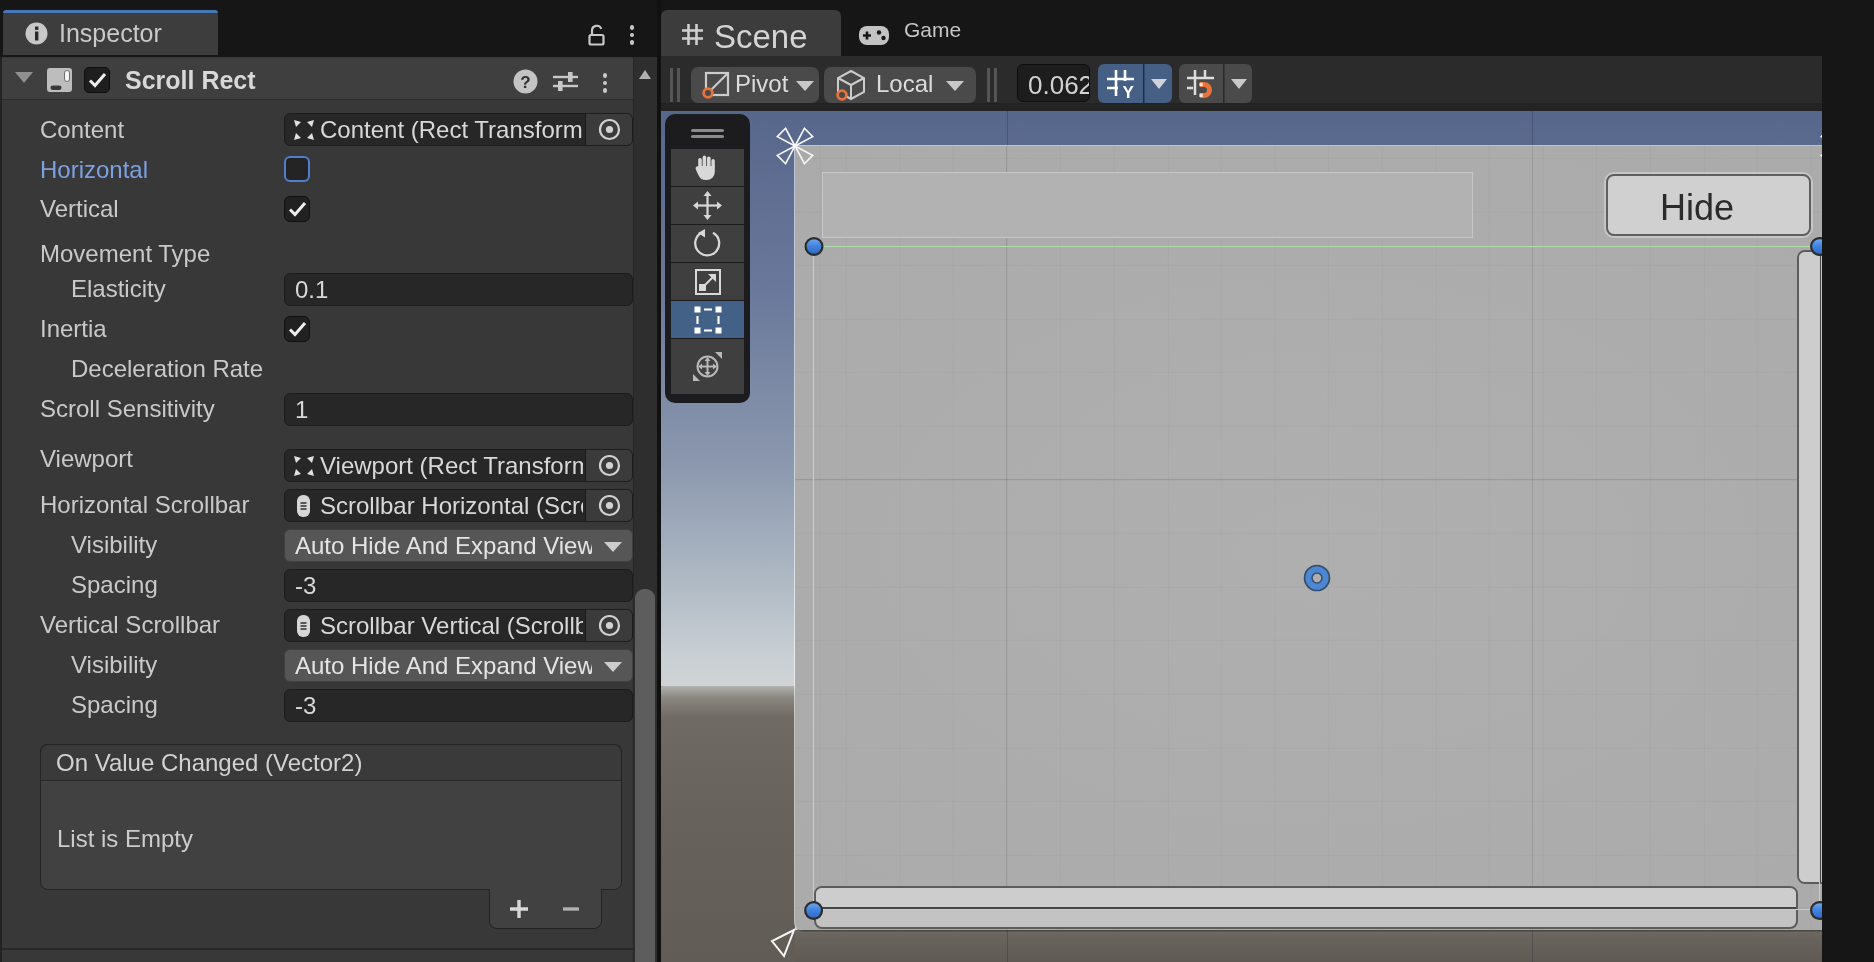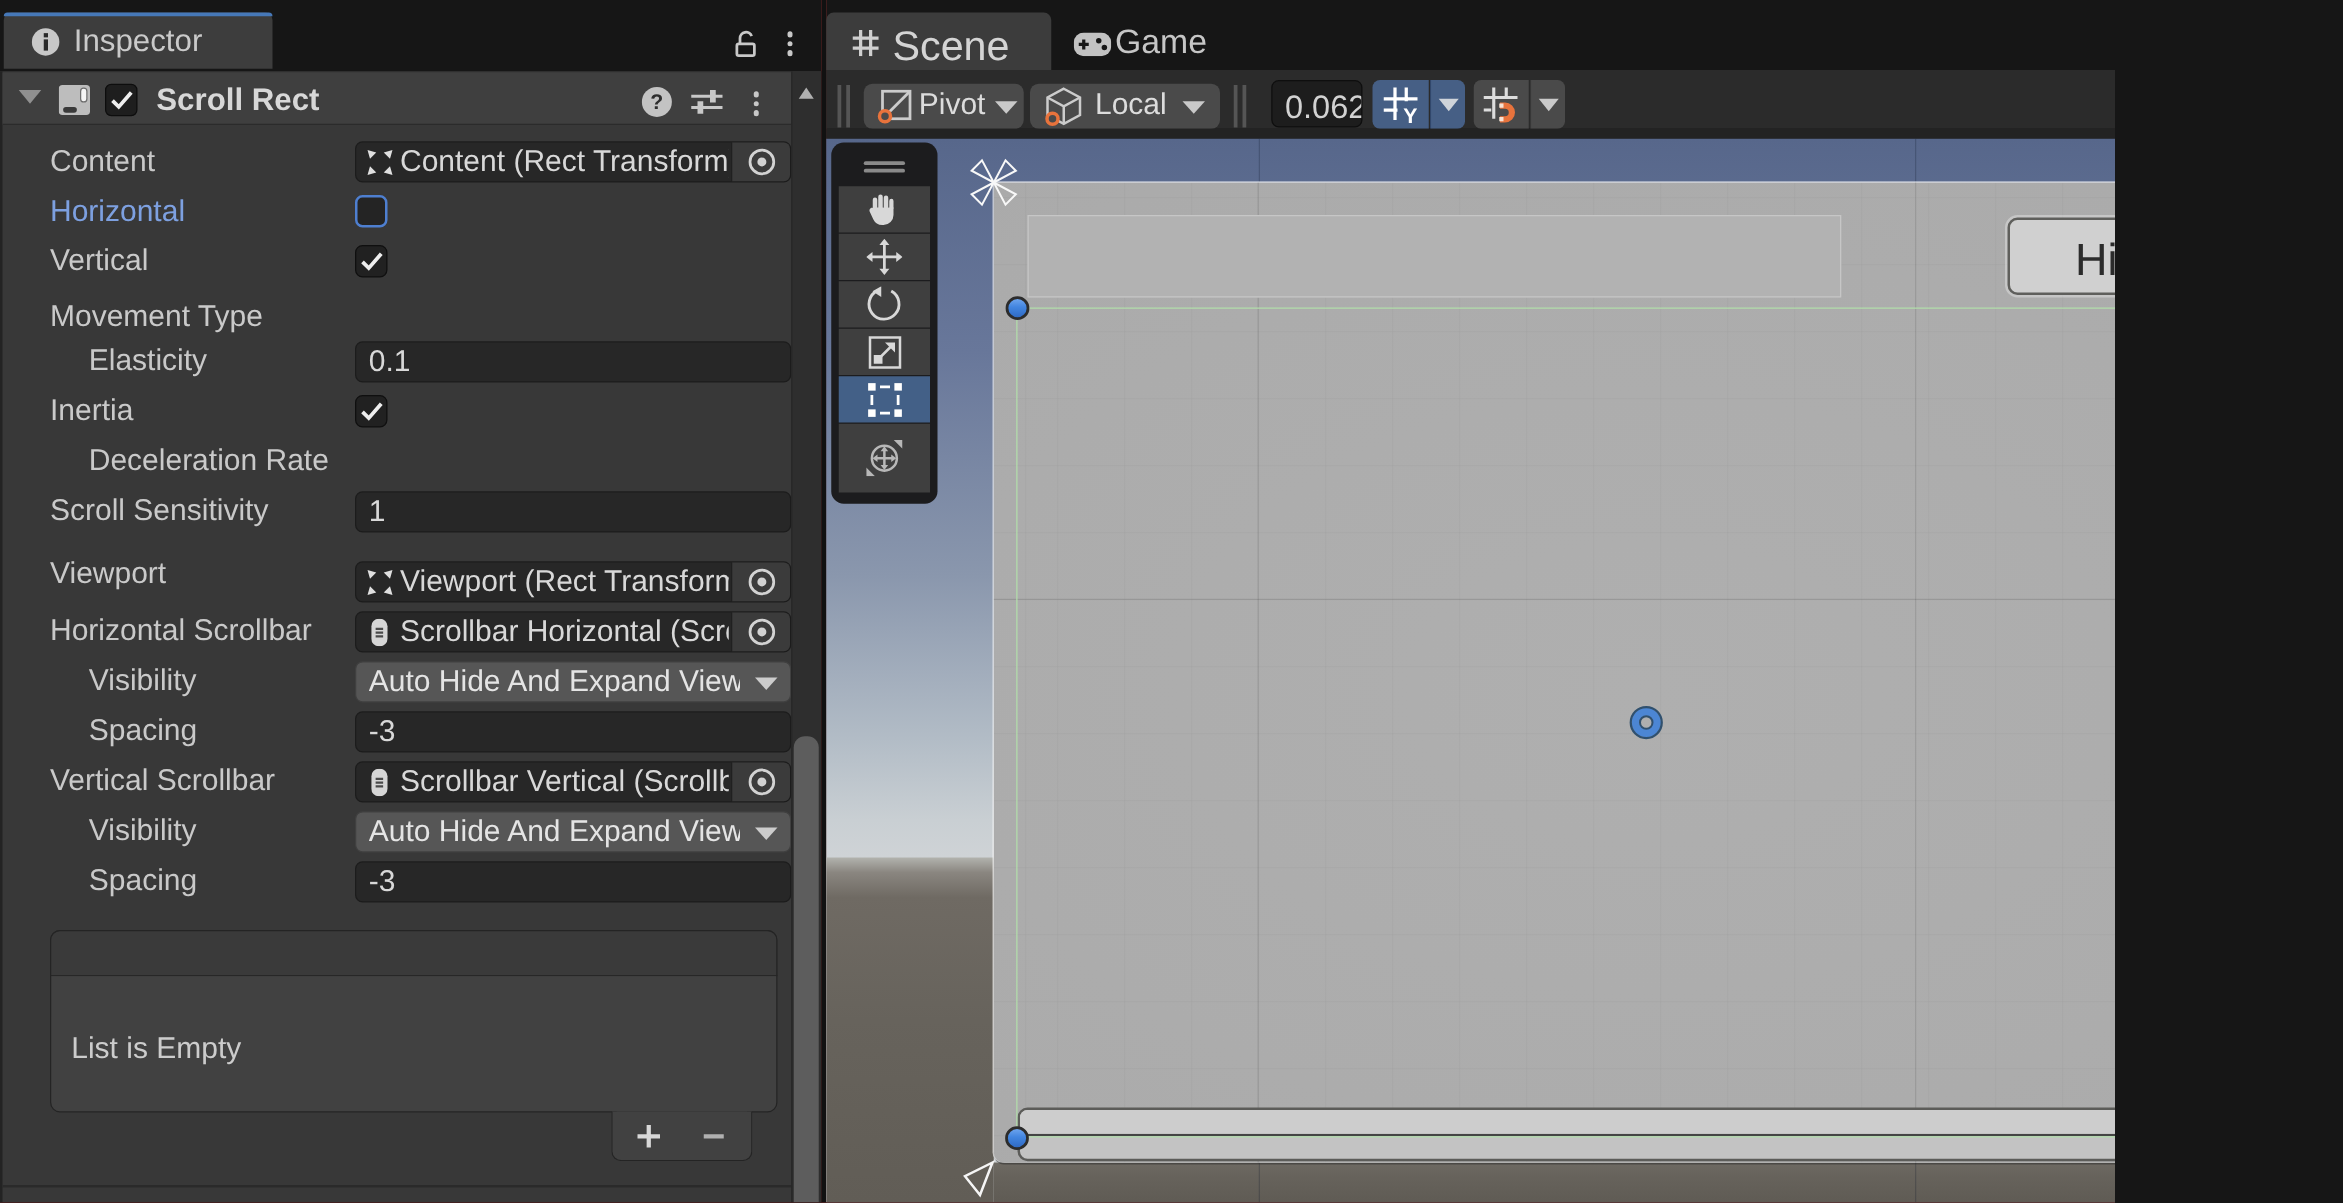--- a/index.html
+++ b/index.html
@@ -1,15 +1,15 @@
 <!DOCTYPE html>
 <html><head><meta charset="utf-8"><style>
 html,body{margin:0;padding:0;background:#161616}
 *{box-sizing:border-box}
-#app{position:relative;width:1692px;height:962px;overflow:hidden;background:#ef4444;font-family:"Liberation Sans",sans-serif}
+#app{position:relative;width:1822px;height:962px;overflow:hidden;background:#0f766e;font-family:"Liberation Sans",sans-serif}
 .abs{position:absolute}
 .lbl{position:absolute;font-size:24px;color:#c9c9c9;height:30px;line-height:30px;white-space:nowrap}
 .fld{position:absolute;left:284px;width:349px;height:33px;background:#272727;border:1px solid #1c1c1c;border-radius:6px;color:#d8d8d8;font-size:24px;line-height:31px}
 .fld .tx{position:absolute;left:10px;top:0;right:6px;overflow:hidden;white-space:nowrap}
 .obj .tx{left:35px;right:49px}
 .drop{background:#565656;border-color:#404040;color:#e4e4e4}
 .drop .tx{right:40px}
 .darr{position:absolute;right:10px;top:12px;width:0;height:0;border-left:9px solid transparent;border-right:9px solid transparent;border-top:10px solid #ccc}
 .pick{position:absolute;right:0;top:0;width:47px;height:31px;background:#3b3b3b;border-left:1px solid #1c1c1c;border-radius:0 5px 5px 0}
 .pick svg{position:absolute;left:12px;top:4px}
@@ -181,20 +181,21 @@
         <div class="tx">Auto Hide And Expand Viewp</div>
         <div class="darr"></div>
       </div>
   <span class="lbl" style="left:71px;top:690px">Spacing</span>
   <div class="fld" style="top:689px">
         <div class="tx">-3</div>
       </div>
 
   <div class="abs" style="left:40px;top:744px;width:582px;height:146px;background:#414141;border:1px solid #242424;border-radius:8px"></div>
   <div class="abs" style="left:40px;top:744px;width:582px;height:37px;background:#3a3a3a;border:1px solid #242424;border-radius:8px 8px 0 0;border-bottom:1px solid #272727"></div>
+  <span class="lbl" style="left:56px;top:748px;color:#d2d2d2">On Value Changed (Vector2)</span>
   <span class="lbl" style="left:57px;top:824px;color:#cccccc">List is Empty</span>
   <div class="abs" style="left:489px;top:889px;width:113px;height:40px;background:#414141;border:1px solid #242424;border-top:none;border-radius:0 0 8px 8px"></div>
   <svg class="abs" style="left:508px;top:898px" width="22" height="22" viewBox="0 0 22 22">
         <path d="M11 2 V20 M2 11 H20" stroke="#d8d8d8" stroke-width="3.4"></path>
       </svg>
   <svg class="abs" style="left:560px;top:898px" width="22" height="22" viewBox="0 0 22 22">
         <path d="M3 11 H19" stroke="#b0b0b0" stroke-width="3.4"></path>
       </svg>
   <div class="abs" style="left:2px;top:948px;width:631px;height:2px;background:#2a2a2a"></div>
 
@@ -213,21 +214,21 @@
           <path d="M6.5 0 V21 M14.5 0 V21 M0 6.5 H21 M0 14.5 H21"></path>
         </g>
       </svg>
   <span class="abs" style="left:53px;top:18px;font-size:33px;color:#d4d4d4">Scene</span>
   <svg class="abs" style="left:198px;top:26px" width="30" height="19" viewBox="0 0 30 19">
         <path d="M8 0 h14 a8 8 0 0 1 8 8 v3 a8 8 0 0 1 -8 8 h-14 a8 8 0 0 1 -8 -8 v-3 a8 8 0 0 1 8 -8 z" fill="#c2c2c2"></path>
         <path d="M8 5.5 v8 M4 9.5 h8" stroke="#161616" stroke-width="2.6"></path>
         <circle cx="20" cy="6.5" r="2.2" fill="#161616"></circle>
         <circle cx="24.5" cy="12" r="2.2" fill="#161616"></circle>
       </svg>
-  <span class="abs" style="left:231px;top:18px;font-size:27px;color:#c6c6c6">Game</span>
+  <span class="abs" style="left:243px;top:18px;font-size:21px;color:#c6c6c6">Game</span>
 
   <div class="abs" style="left:0;top:56px;width:1213px;height:47px;background:#2b2b2b"></div>
   <div class="abs" style="left:9px;top:68px;width:3px;height:34px;background:#555"></div>
   <div class="abs" style="left:16px;top:68px;width:3px;height:34px;background:#555"></div>
   <div class="abs" style="left:30px;top:67px;width:128px;height:36px;background:#4a4a4a;border-radius:7px">
     <svg style="position:absolute;left:10px;top:3px" width="30" height="30" viewBox="0 0 30 30">
           <rect x="5" y="3" width="22" height="22" fill="none" stroke="#ccc" stroke-width="2.2"></rect>
           <path d="M27 3 L9 21" stroke="#ccc" stroke-width="2.2"></path>
           <circle cx="7" cy="23" r="4.4" fill="#4a4a4a" stroke="#e8733c" stroke-width="2.8"></circle>
         </svg>

